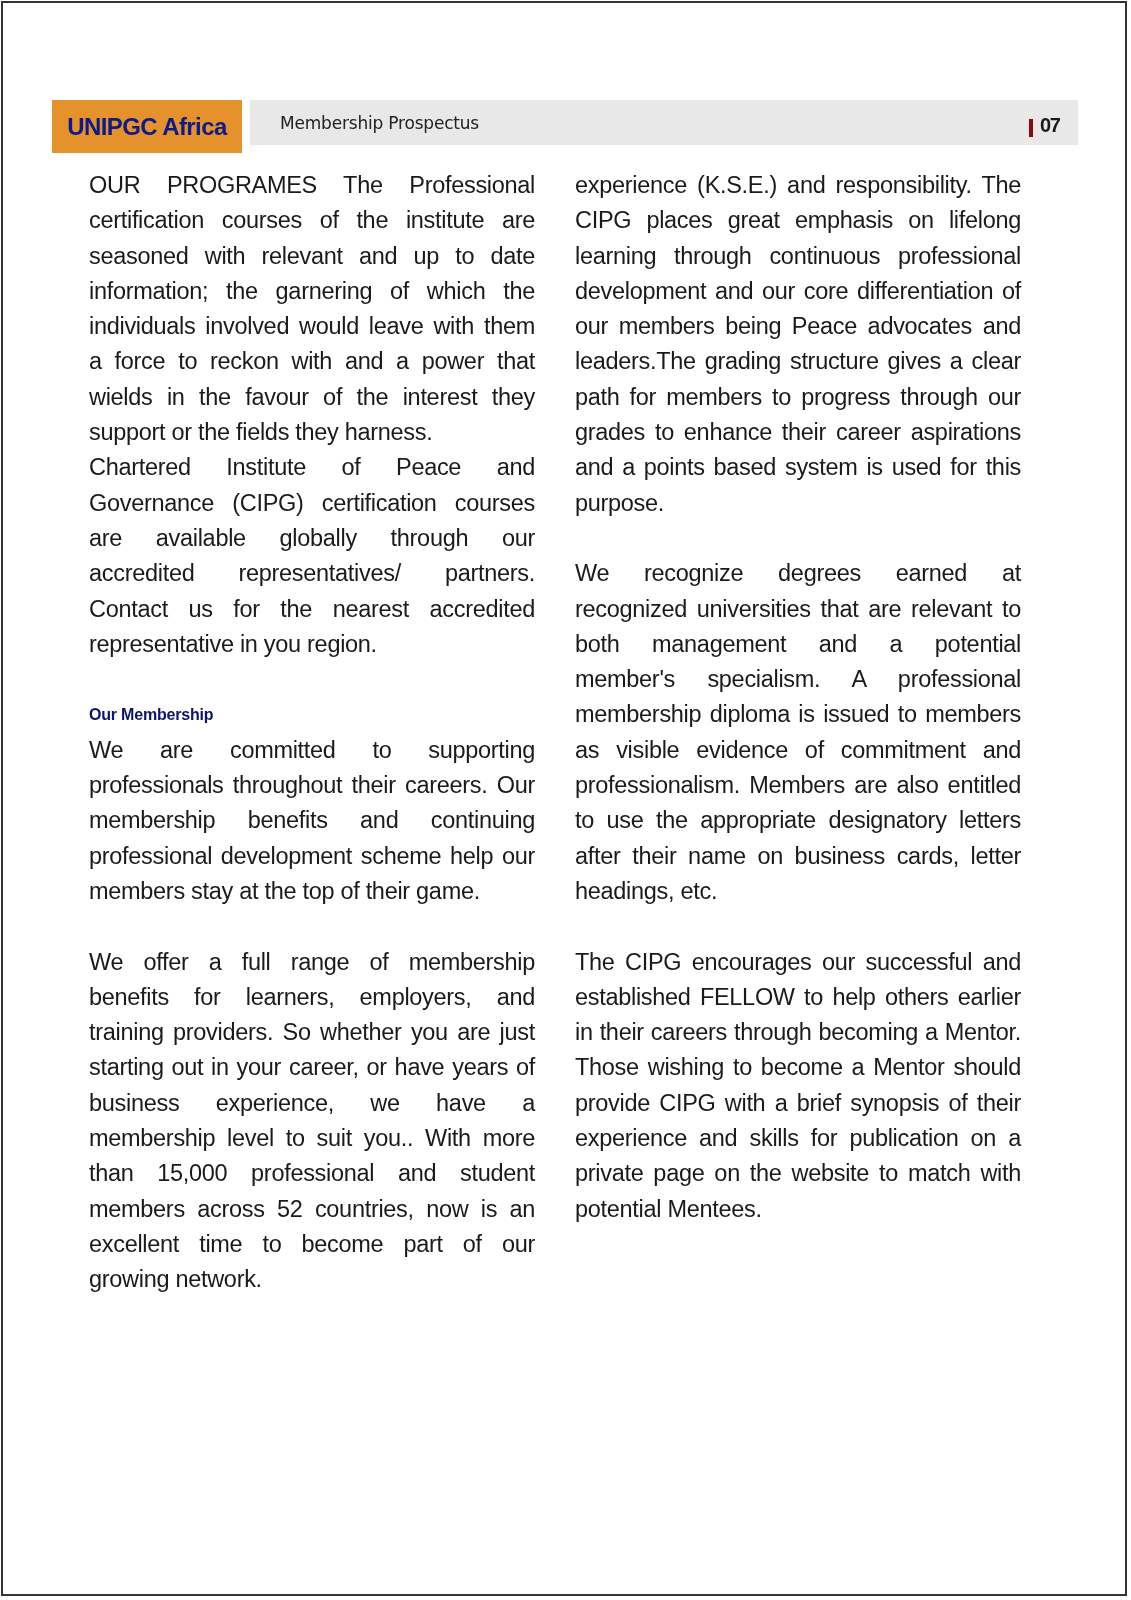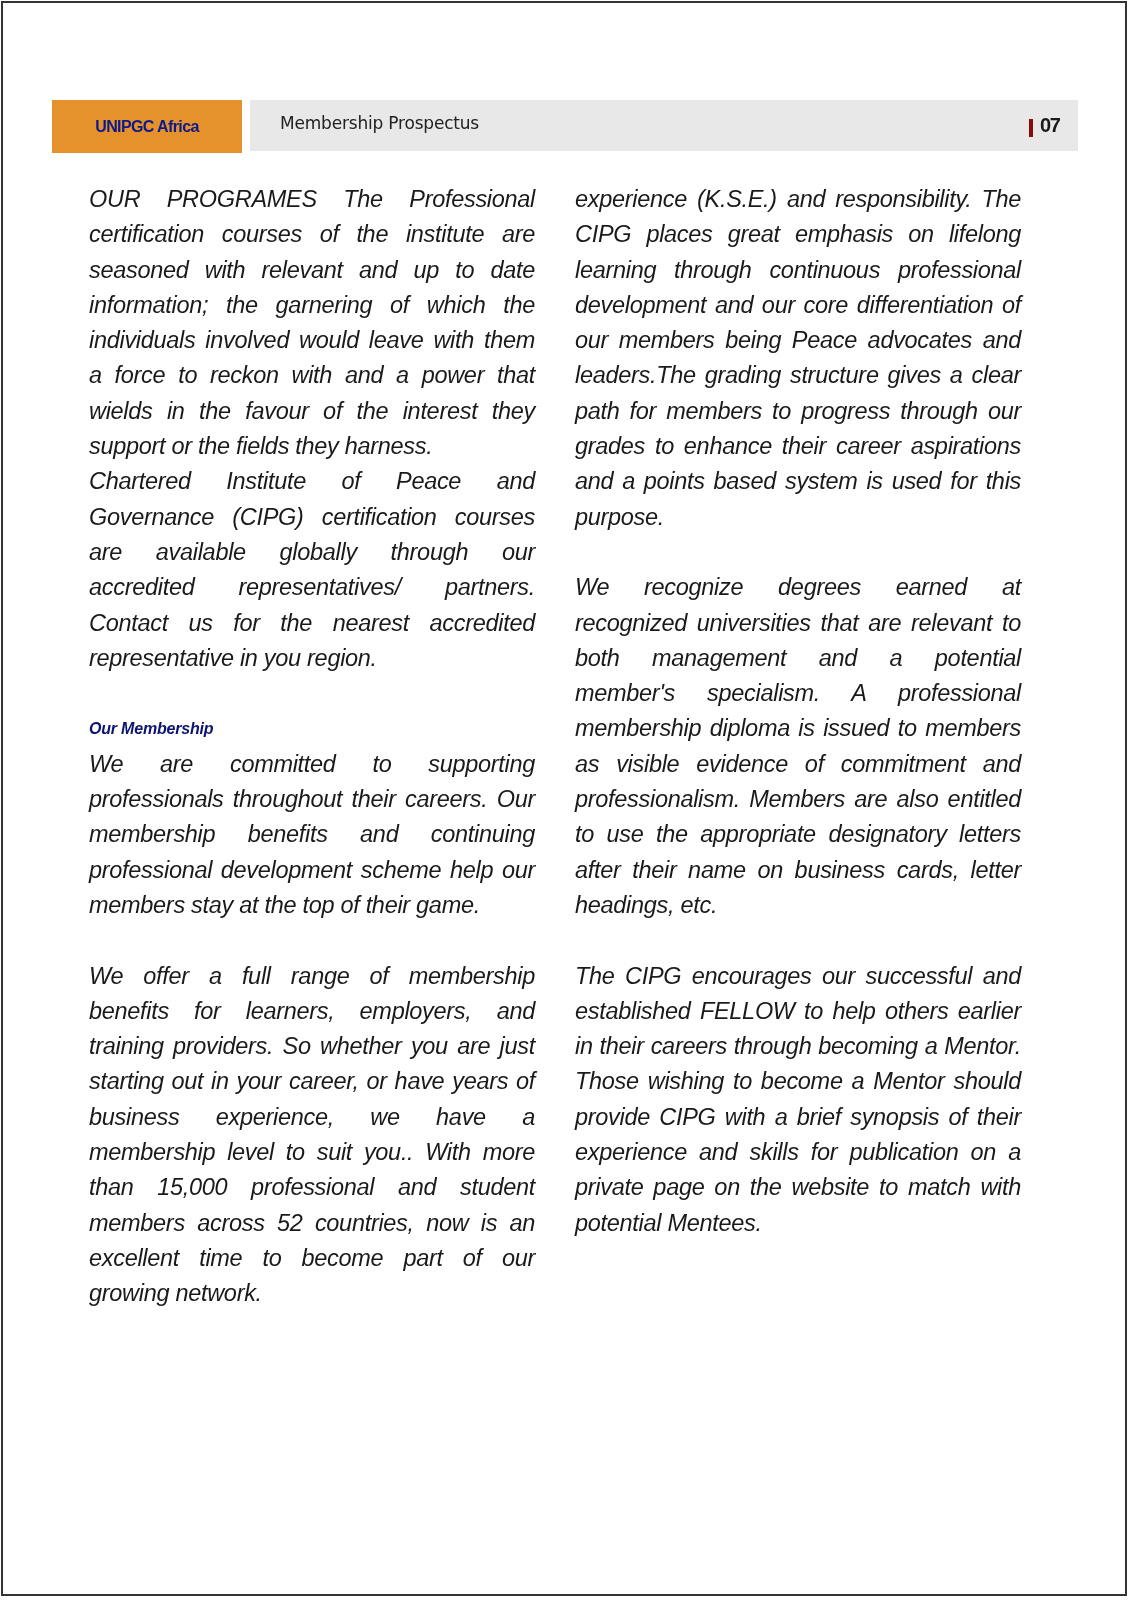--- a/index.html
+++ b/index.html
@@ -1,24 +1,24 @@
 <!DOCTYPE html>
 <html><head>
 <meta charset="utf-8">
 <style>
   html, body { margin: 0; padding: 0; background: #ffffff; }
   body { width: 1131px; height: 1600px; position: relative; overflow: hidden; font-family: "Liberation Sans", sans-serif; }
   .page-frame { position: absolute; left: 1px; top: 1px; width: 1126px; height: 1595px; border: 2px solid #333333; box-sizing: border-box; background: #fff; }
   .brand-tab { position: absolute; left: 52px; top: 100px; width: 190px; height: 53px; background: #e5922d; display: flex; align-items: center; justify-content: center; }
-  .brand-tab span { color: #0d1a8a; font-weight: 700; font-size: 16px; letter-spacing: -0.6px; font-family: "Liberation Sans", sans-serif; text-align: right; }
-  .header-bar { position: absolute; left: 250px; top: 100px; width: 828px; height: 51px; background: #e8e8e8; }
+  .brand-tab span { color: #0d1a8a; font-weight: 700; font-size: 24px; letter-spacing: -0.6px; font-family: "Liberation Sans", sans-serif; text-align: right; }
+  .header-bar { position: absolute; left: 250px; top: 100px; width: 828px; height: 45px; background: #e8e8e8; }
   .doc-title { position: absolute; left: 30px; top: 13px; font-size: 17px; color: #222; font-family: "DejaVu Sans", sans-serif; letter-spacing: -0.2px; }
   .page-num-mark { position: absolute; left: 779px; top: 19px; width: 4px; height: 18px; background: #8b0a0a; }
   .page-num { position: absolute; left: 790px; top: 14px; font-size: 20px; font-weight: 700; color: #1a1a1a; letter-spacing: -1.4px; }
-  .col { position: absolute; top: 182px; width: 446px; font-style: italic; }
+  .col { position: absolute; top: 168px; width: 446px; }
   .col.left { left: 89px; }
   .col.right { left: 575px; }
   p, h2 { margin: 0; }
   .para { font-size: 23.5px; line-height: 35.3px; color: #1a1a1a; text-align: justify; letter-spacing: -0.3px; }
   .gap { height: 35.3px; }
   .heading { font-size: 16px; line-height: 35.3px; font-weight: 700; color: #0b1470; letter-spacing: -0.2px; }
 </style>
 </head>
 <body>
 

